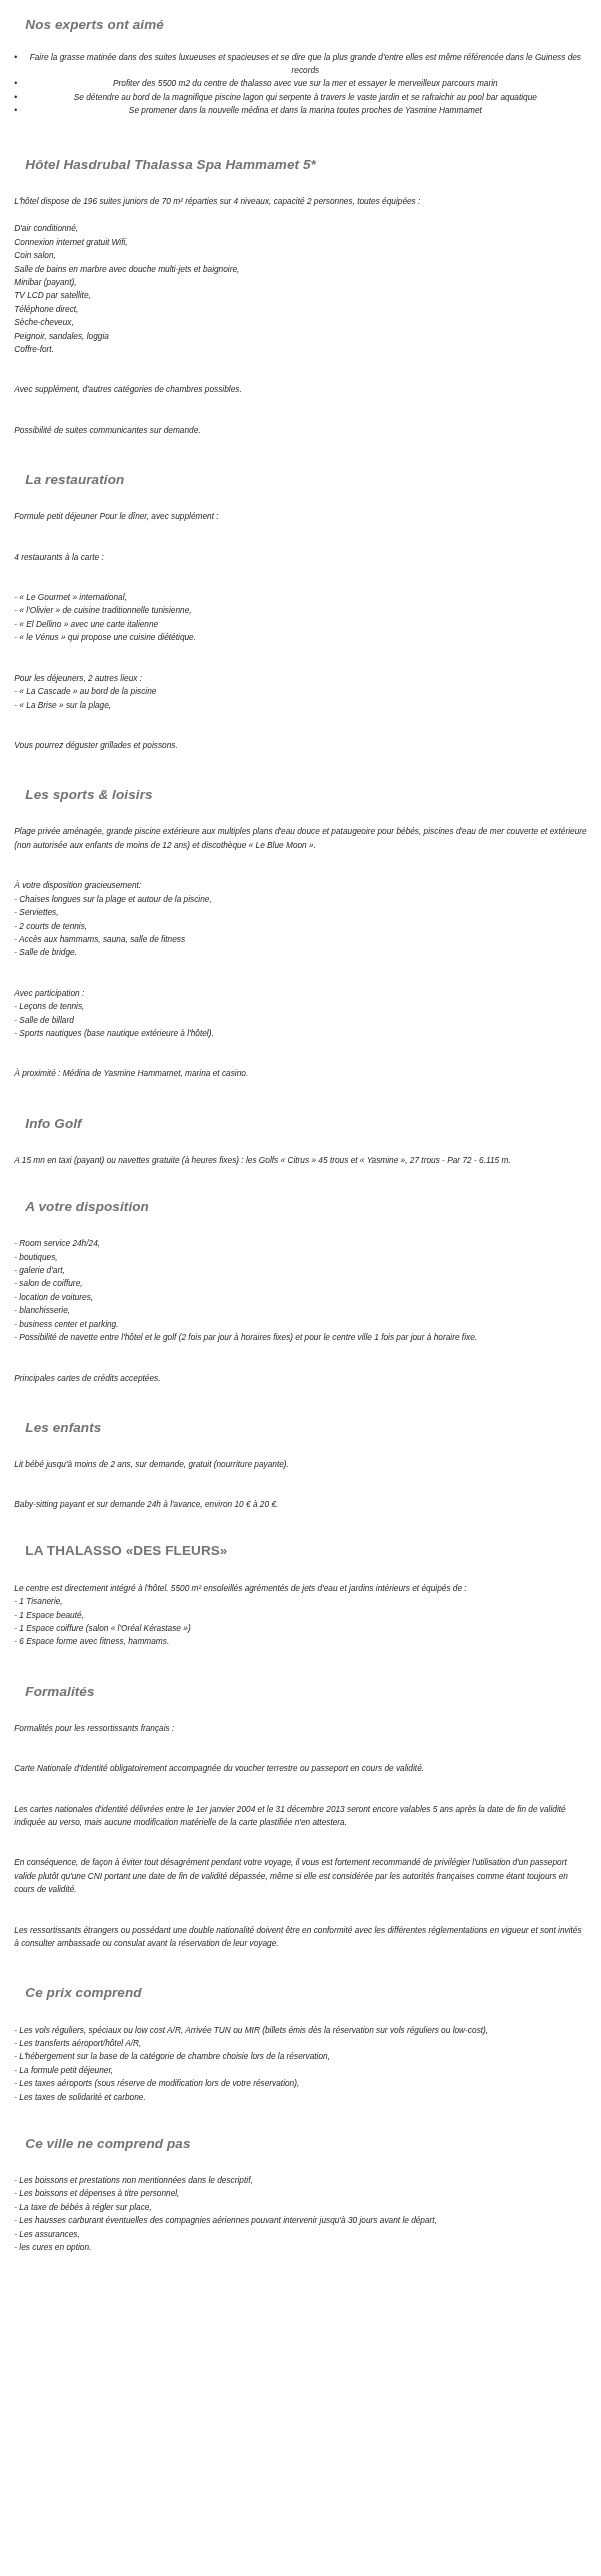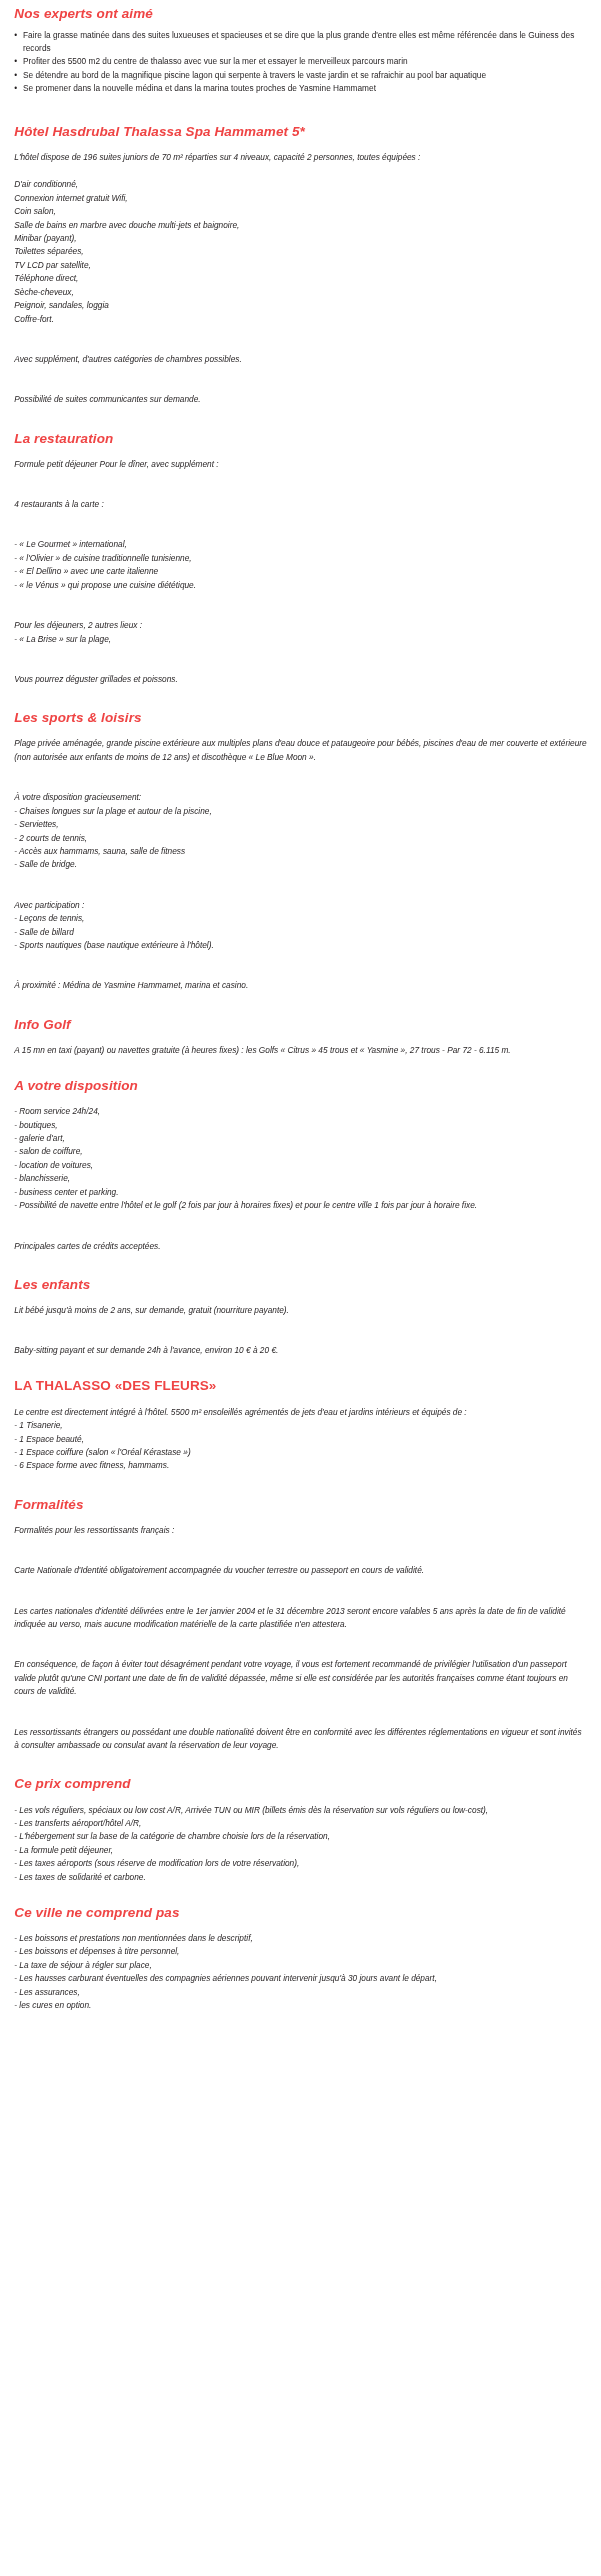--- a/index.html
+++ b/index.html
@@ -12,22 +12,22 @@
   }
   .page {
     width: 602px;
     padding: 6.4px 14.3px 16px 14.3px;
   }
   h2.section {
     font-family: "Liberation Sans", sans-serif;
     font-size: 13.5px;
     font-weight: bold;
     font-style: italic;
-    color: #ef4444;
-    margin: 0;
+    color: #737373;
+    margin: 11px;
     padding: 0;
     line-height: 1.25;
     letter-spacing: 0.1px;
   }
   h2.section.plain { font-style: normal; }
   p.body {
     font-size: 8.3px;
     font-style: italic;
     line-height: 1.62;
     margin: 0;
@@ -40,25 +40,27 @@
   .gap30 { height: 24px; }
   .gap36 { height: 29px; }
   .block { }
   ul.bullets {
     margin: 0;
     padding: 0;
     list-style: none;
   }
   ul.bullets li {
     font-size: 8.3px;
+    font-style: italic;
     line-height: 1.6;
     position: relative;
     padding-left: 8.7px;
     margin: 0;
     color: #231f20;
+    text-align: center;
   }
   ul.bullets li:before {
     content: "\2022";
     position: absolute;
     left: 0;
     top: 0;
     color: #231f20;
     font-size: 8.3px;
   }
 </style>
@@ -84,21 +86,20 @@
     <h2 class="section">Hôtel Hasdrubal Thalassa Spa Hammamet 5*</h2>
     <div class="gap13"></div>
     <div class="lines">
       <p class="body">L'hôtel dispose de 196 suites juniors de 70 m² réparties sur 4 niveaux, capacité 2 personnes, toutes équipées :</p>
       <p class="body">&nbsp;</p>
       <p class="body">D'air conditionné,</p>
       <p class="body">Connexion internet gratuit Wifi,</p>
       <p class="body">Coin salon,</p>
       <p class="body">Salle de bains en marbre avec douche multi-jets et baignoire,</p>
       <p class="body">Minibar (payant),</p>
-      <p class="body">Toilettes séparées,</p>
       <p class="body">TV LCD par satellite,</p>
       <p class="body">Téléphone direct,</p>
       <p class="body">Sèche-cheveux,</p>
       <p class="body">Peignoir, sandales, loggia</p>
       <p class="body">Coffre-fort.</p>
       <p class="body">&nbsp;</p>
       <p class="body">&nbsp;</p>
       <p class="body">Avec supplément, d'autres catégories de chambres possibles.</p>
       <p class="body">&nbsp;</p>
       <p class="body">&nbsp;</p>
@@ -118,20 +119,21 @@
       <p class="body">4 restaurants à la carte :</p>
       <p class="body">&nbsp;</p>
       <p class="body">&nbsp;</p>
       <p class="body">- « Le Gourmet » international,</p>
       <p class="body">- « l'Olivier » de cuisine traditionnelle tunisienne,</p>
       <p class="body">- « El Dellino » avec une carte italienne</p>
       <p class="body">- « le Vénus » qui propose une cuisine diététique.</p>
       <p class="body">&nbsp;</p>
       <p class="body">&nbsp;</p>
       <p class="body">Pour les déjeuners, 2 autres lieux :</p>
+      <p class="body">- « La Cascade » au bord de la piscine</p>
       <p class="body">- « La Brise » sur la plage,</p>
       <p class="body">&nbsp;</p>
       <p class="body">&nbsp;</p>
       <p class="body">Vous pourrez déguster grillades et poissons.</p>
     </div>
   </div>
 
   <div class="gap30"></div>
 
   <div class="block">
@@ -252,21 +254,21 @@
   </div>
 
   <div class="gap26"></div>
 
   <div class="block">
     <h2 class="section">Ce ville ne comprend pas</h2>
     <div class="gap13"></div>
     <div class="lines">
       <p class="body">- Les boissons et prestations non mentionnées dans le descriptif,</p>
       <p class="body">- Les boissons et dépenses à titre personnel,</p>
-      <p class="body">- La taxe de séjour à régler sur place,</p>
+      <p class="body">- La taxe de bébés à régler sur place,</p>
       <p class="body">- Les hausses carburant éventuelles des compagnies aériennes pouvant intervenir jusqu'à 30 jours avant le départ,</p>
       <p class="body">- Les assurances,</p>
       <p class="body">- les cures en option.</p>
     </div>
   </div>
 
 </div>
 
 
 </body></html>

